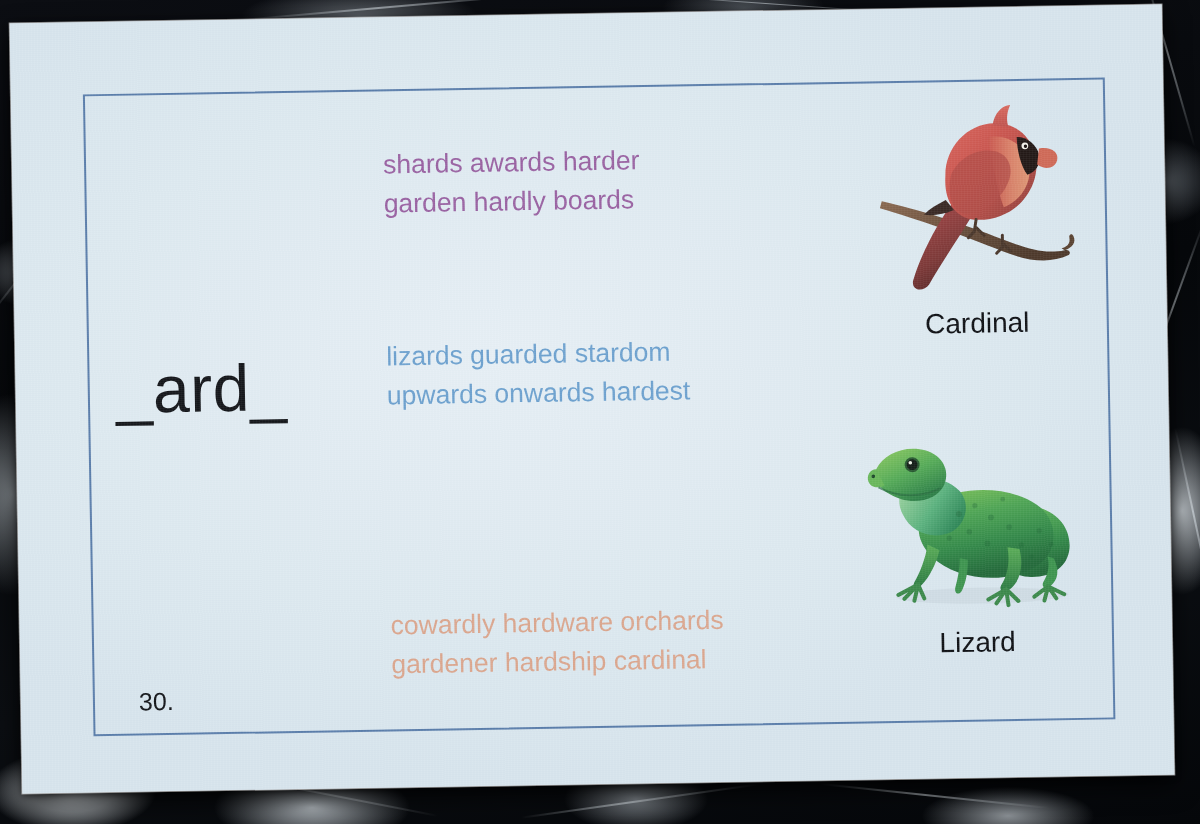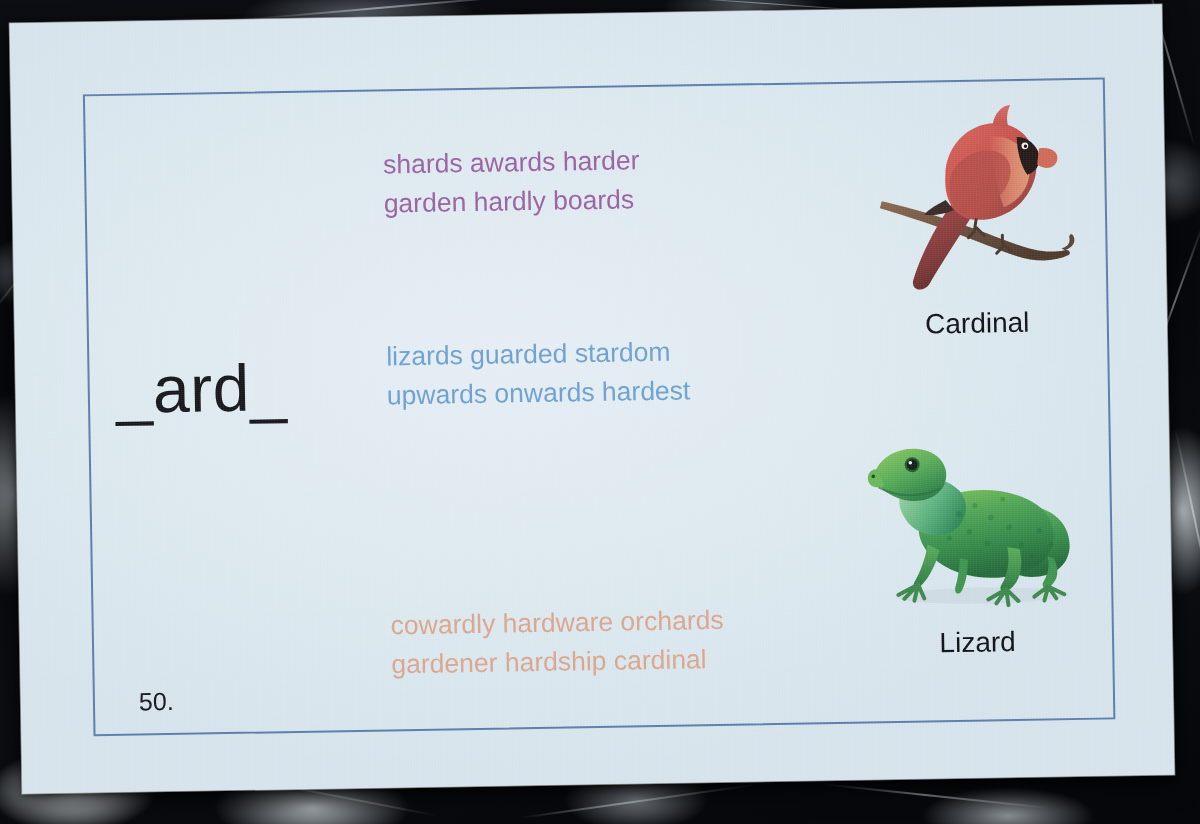--- a/index.html
+++ b/index.html
@@ -172,21 +172,21 @@
     <div class="word-block" id="wordblock-blue" style="color: rgb(110, 162, 207);">
       <span class="line">lizards guarded stardom</span>
       <span class="line">upwards onwards hardest</span>
     </div>
 
     <div class="word-block" id="wordblock-salmon" style="color: rgb(219, 167, 143);">
       <span class="line">cowardly hardware orchards</span>
       <span class="line">gardener hardship cardinal</span>
     </div>
 
-    <div class="page-number">50.</div>
+    <div class="page-number">30.</div>
 
     <div class="pic-card" id="pic-cardinal">
       <div class="pic-frame">
         <svg class="art" viewBox="0 0 215 200">
           <defs>
             <linearGradient id="gBody" x1="0" y1="0" x2="1" y2="1">
               <stop offset="0%" stop-color="#d9665e"></stop>
               <stop offset="40%" stop-color="#c9564f"></stop>
               <stop offset="75%" stop-color="#a84a45"></stop>
               <stop offset="100%" stop-color="#8d3f3b"></stop>

